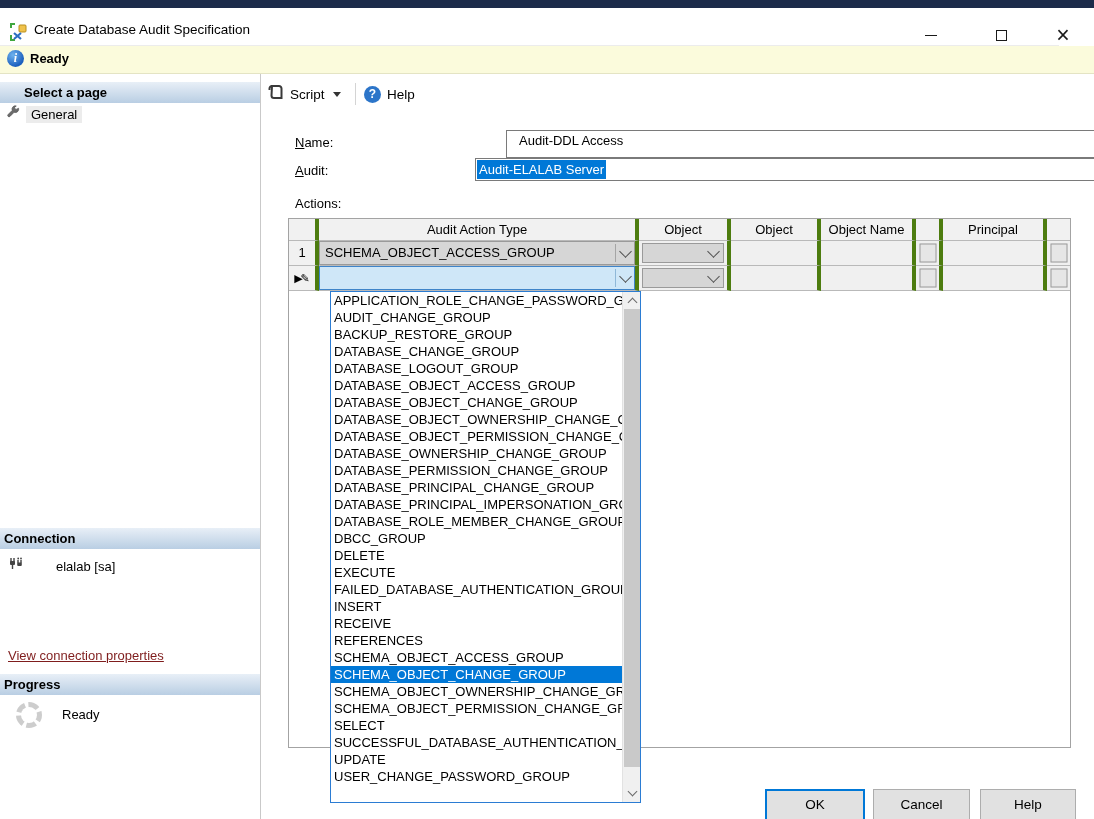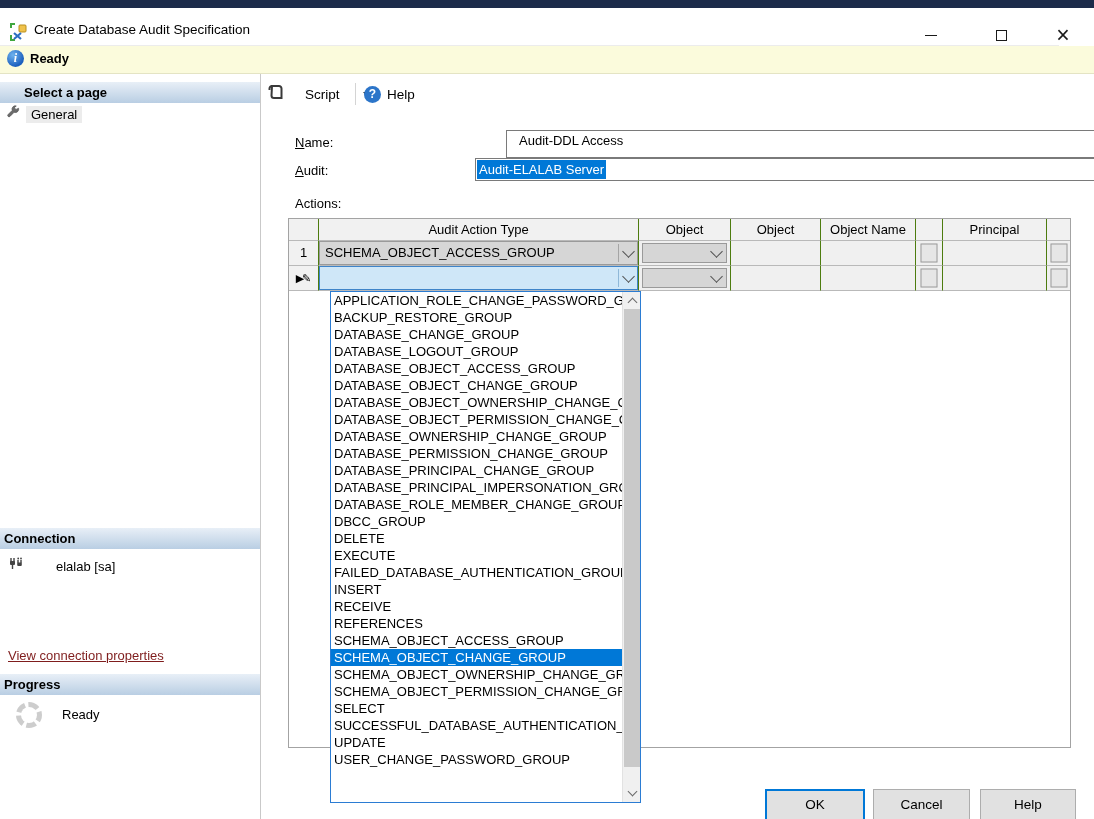--- a/index.html
+++ b/index.html
@@ -36,21 +36,21 @@
   #hdr-progress { top:600px; }
   #general-item { left:6px; top:31px; height:18px; display:flex; align-items:center; gap:6px; }
   #general-label { background:#ececec; padding:1px 5px; font-size:13px; }
   #connection-row { left:8px; top:482px; display:flex; align-items:center; gap:8px; }
   #connection-text { font-size:13px;margin-left:24px; }
   #connection-link { left:8px; top:574px; font-size:13px; color:#7f1d1d; text-decoration:underline; cursor:pointer; }
   #spinner { left:16px; top:628px; width:26px; height:26px; border:5px dashed #cdcdcd; border-radius:50%; }
   #progress-ready { left:62px; top:633px; font-size:13px; }
 
   
-  #toolbar-script { left:266px; top:83px; display:flex; align-items:center; gap:21px; height:22px; }
+  #toolbar-script { left:266px; top:83px; display:flex; align-items:center; gap:6px; height:22px; }
   #script-label { font-size:13.5px; }
   .caret-down { width:0; height:0; border-left:4px solid transparent; border-right:4px solid transparent; border-top:5px solid #333; margin-left:2px; }
   #toolbar-sep { left:355px; top:83px; width:1px; height:22px; background:#d4d4d4; }
   #help-group { left:364px; top:83px; display:flex; align-items:center; gap:6px; height:22px; }
   #help-icon { width:17px; height:17px; border-radius:50%; background:#2c75c9; color:#fff; font-weight:bold;
                font-size:12px; text-align:center; line-height:17px; }
   #help-label { font-size:13.5px; }
 
   
   .form-label { left:295px; font-size:13px; }
@@ -61,21 +61,21 @@
   #audit-combo { left:475px; top:158px; width:646px; height:23px; border:1px solid #7a7a7a; background:#fff; }
   #audit-selection { position:absolute; left:1px; top:1px; height:19px; background:#0078d7; color:#fff;
                      font-size:13px; line-height:19px; padding:0 2px; }
   .chev { width:9px; height:9px; border-right:1.6px solid #505050; border-bottom:1.6px solid #505050;
           transform:rotate(45deg); }
   .chev-box { position:absolute; right:0; top:0; width:20px; height:100%; display:flex; align-items:center; justify-content:center; }
   .chev-box .chev { margin-top:-4px; }
 
   
   #grid { left:288px; top:218px; width:783px; height:530px; border:1px solid #a3a3a3; background:#fff; }
-  .cell { position:absolute; border-right:1px solid #4d7c0f; border-bottom:1px solid #b9b9b9; font-size:13px; overflow:hidden; }
+  .cell { position:absolute; border-right:4px solid #4d7c0f; border-bottom:1px solid #b9b9b9; font-size:13px; overflow:hidden; }
   .hcell { background:#f1f1f1; text-align:center; line-height:21px; }
   .rowhdr { background:#f1f1f1; text-align:center; }
   .datacell { background:#f0f0f0; }
   
   .c0{left:0;width:30px;} .c1{left:30px;width:320px;} .c2{left:350px;width:92px;}
   .c3{left:442px;width:90px;} .c4{left:532px;width:95px;} .c5{left:627px;width:27px;}
   .c6{left:654px;width:104px;} .c7{left:758px;width:23px;border-right:none;}
   .rh{top:0;height:22px;} .r1{top:22px;height:25px;} .r2{top:47px;height:25px;}
   .combo-gray { position:absolute; inset:0; background:#d6d6d6; border:1px solid #9a9a9a;
                 font-size:13px; line-height:21px; padding-left:5px; white-space:nowrap; overflow:hidden; }
@@ -257,20 +257,21 @@
       </div>
     <div class="cell datacell c6 r2"></div>
     <div class="cell datacell c7 r2">
         <span class="mini-btn"></span>
       </div>
   </div>
 
   <div id="dropdown" class="abs">
     <div id="dd-items">
         <div class="dd-item">APPLICATION_ROLE_CHANGE_PASSWORD_GROUP</div>
+        <div class="dd-item">AUDIT_CHANGE_GROUP</div>
         <div class="dd-item">BACKUP_RESTORE_GROUP</div>
         <div class="dd-item">DATABASE_CHANGE_GROUP</div>
         <div class="dd-item">DATABASE_LOGOUT_GROUP</div>
         <div class="dd-item">DATABASE_OBJECT_ACCESS_GROUP</div>
         <div class="dd-item">DATABASE_OBJECT_CHANGE_GROUP</div>
         <div class="dd-item">DATABASE_OBJECT_OWNERSHIP_CHANGE_GROUP</div>
         <div class="dd-item">DATABASE_OBJECT_PERMISSION_CHANGE_GROUP</div>
         <div class="dd-item">DATABASE_OWNERSHIP_CHANGE_GROUP</div>
         <div class="dd-item">DATABASE_PERMISSION_CHANGE_GROUP</div>
         <div class="dd-item">DATABASE_PRINCIPAL_CHANGE_GROUP</div>

